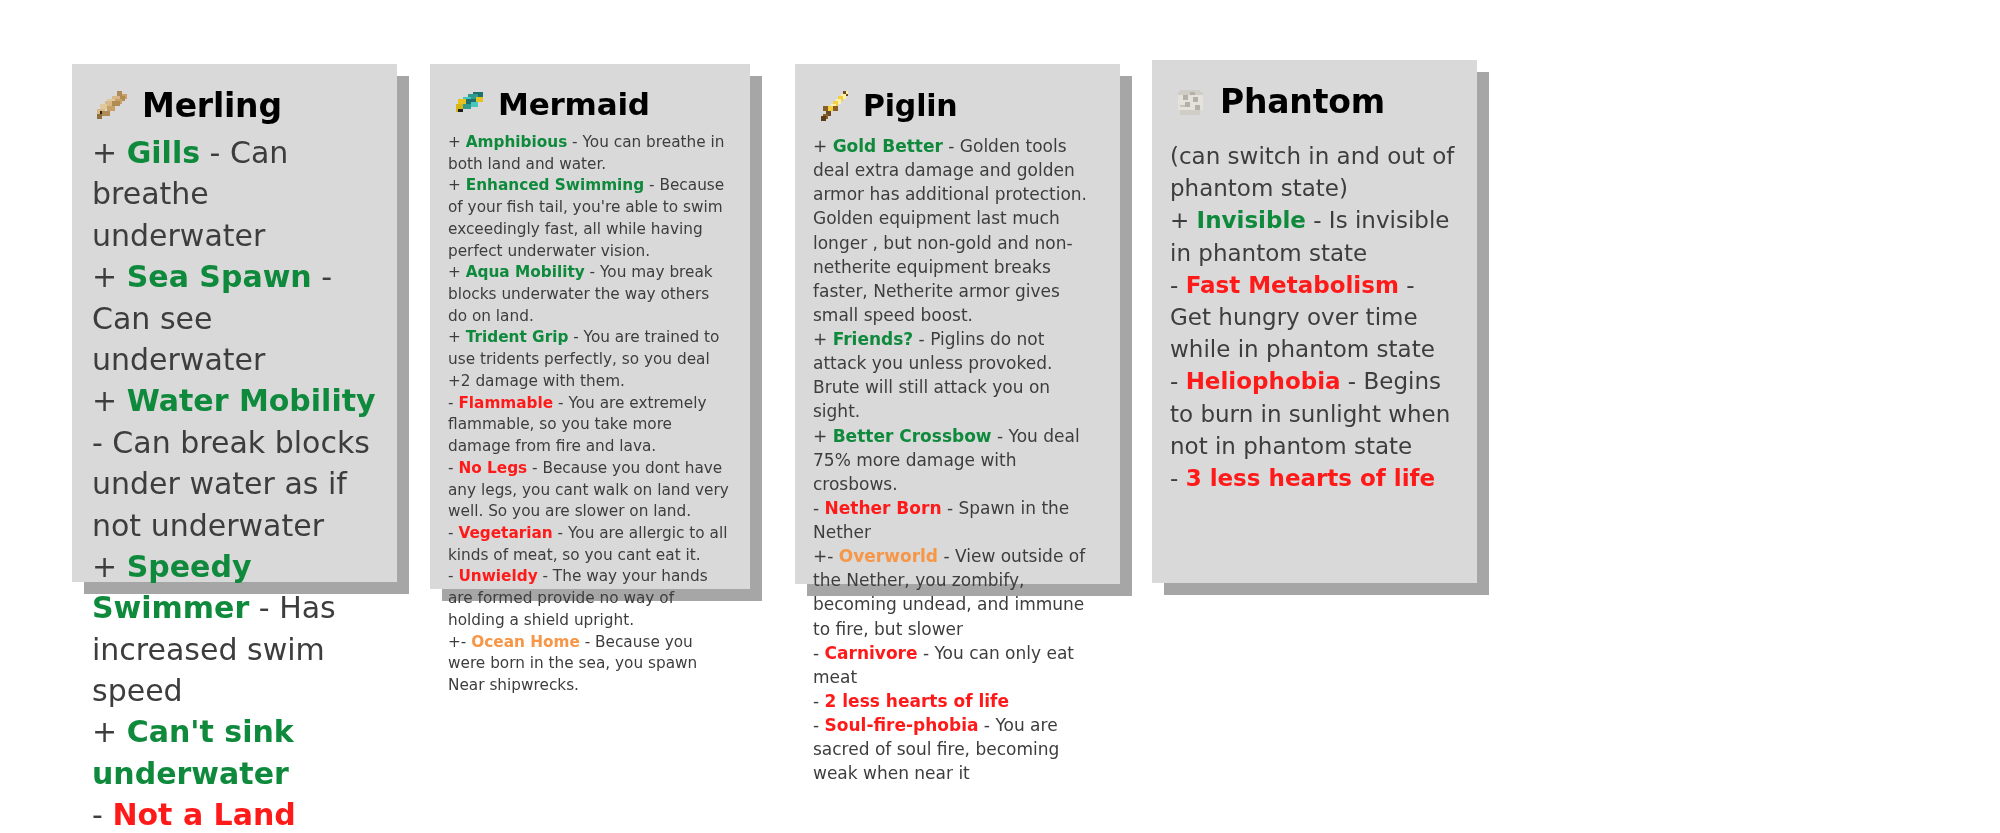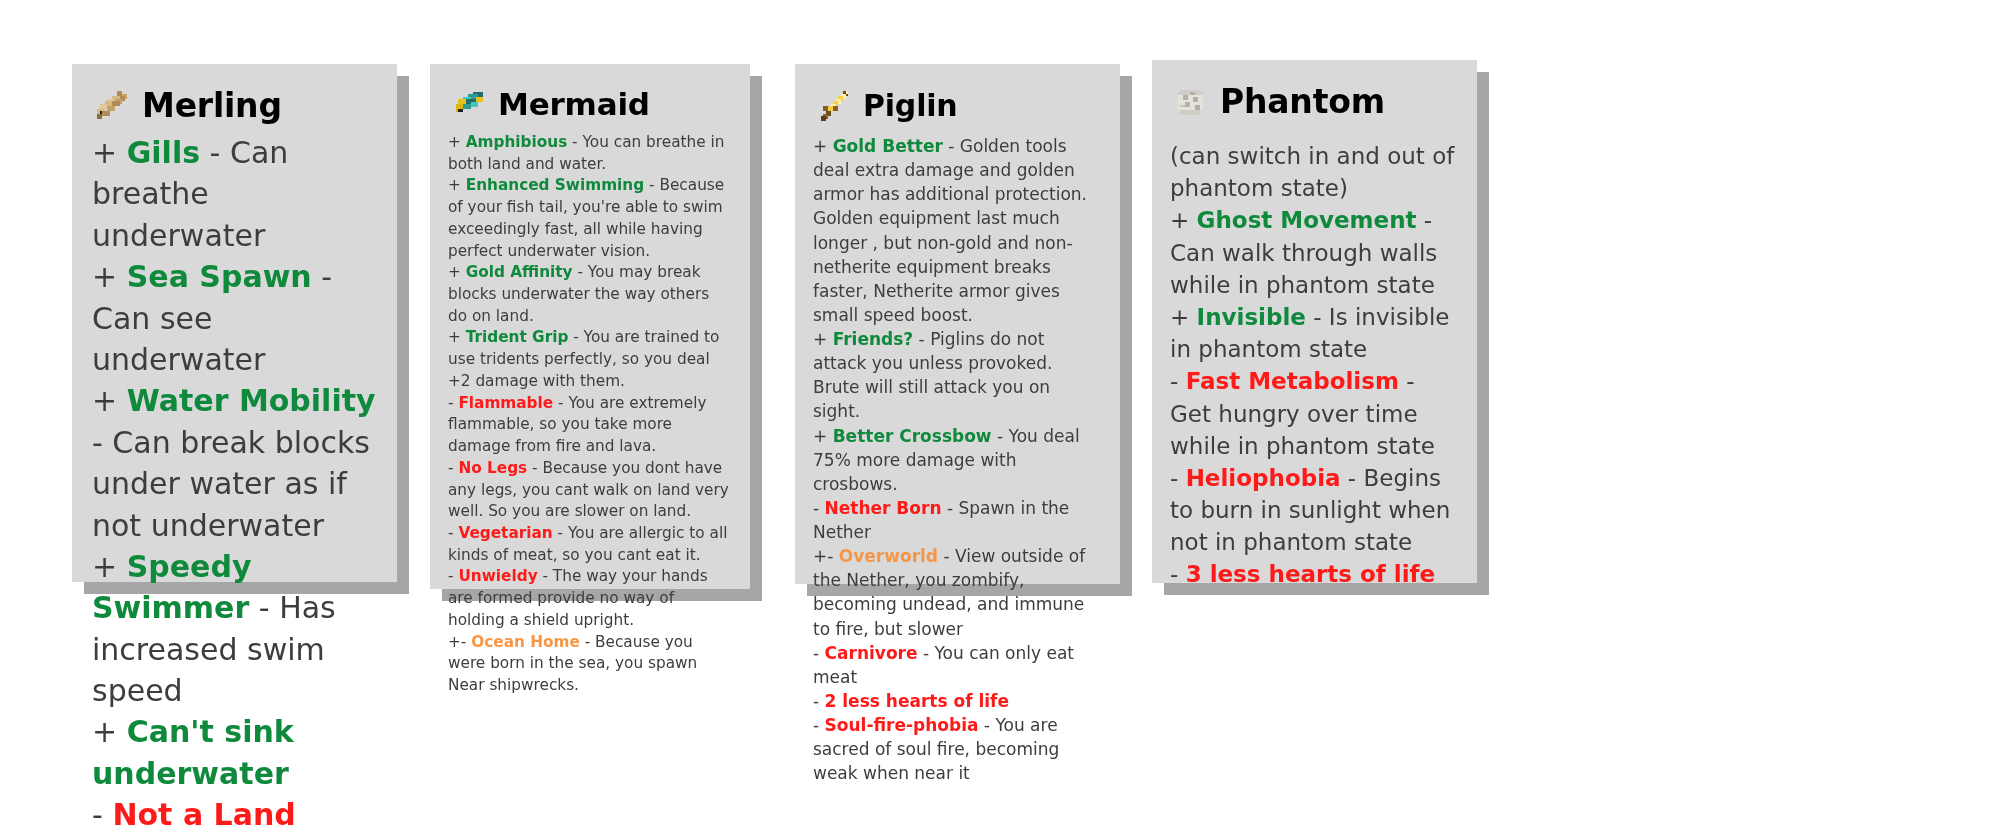--- a/index.html
+++ b/index.html
@@ -152,21 +152,21 @@
           <rect x="9" y="7" width="3" height="2" fill="#46c8c0"></rect>
           <rect x="4" y="10" width="2" height="1" fill="#1f1f1f"></rect>
           <rect x="12" y="4" width="2" height="1" fill="#1f6f6f"></rect>
         </svg>
       </span>
       <span class="card-title">Mermaid</span>
     </div>
     <div class="card-body">
         <div class="trait"><span class="sign">+ </span><span class="tname pos">Amphibious</span><span class="desc"> - You can breathe in both land and water.</span></div>
         <div class="trait"><span class="sign">+ </span><span class="tname pos">Enhanced Swimming</span><span class="desc"> - Because of your fish tail, you're able to swim exceedingly fast, all while having perfect underwater vision.</span></div>
-        <div class="trait"><span class="sign">+ </span><span class="tname pos">Gold Affinity</span><span class="desc"> - You may break blocks underwater the way others do on land.</span></div>
+        <div class="trait"><span class="sign">+ </span><span class="tname pos">Aqua Mobility</span><span class="desc"> - You may break blocks underwater the way others do on land.</span></div>
         <div class="trait"><span class="sign">+ </span><span class="tname pos">Trident Grip</span><span class="desc"> - You are trained to use tridents perfectly, so you deal +2 damage with them.</span></div>
         <div class="trait"><span class="sign">- </span><span class="tname neg">Flammable</span><span class="desc"> - You are extremely flammable, so you take more damage from fire and lava.</span></div>
         <div class="trait"><span class="sign">- </span><span class="tname neg">No Legs</span><span class="desc"> - Because you dont have any legs, you cant walk on land very well. So you are slower on land.</span></div>
         <div class="trait"><span class="sign">- </span><span class="tname neg">Vegetarian</span><span class="desc"> - You are allergic to all kinds of meat, so you cant eat it.</span></div>
         <div class="trait"><span class="sign">- </span><span class="tname neg">Unwieldy</span><span class="desc"> - The way your hands are formed provide no way of holding a shield upright.</span></div>
         <div class="trait"><span class="sign">+- </span><span class="tname mix">Ocean Home</span><span class="desc"> - Because you were born in the sea, you spawn Near shipwrecks.</span></div>
       </div>
   </div>
 
   <div class="card" id="card-piglin">
@@ -216,21 +216,20 @@
           <rect x="4" y="9" width="2" height="1" fill="#c6c3bb"></rect>
           <rect x="8" y="4" width="2" height="1" fill="#b3b0a7"></rect>
           <rect x="3" y="4" width="1" height="1" fill="#cfcdc6"></rect>
           <rect x="12" y="4" width="1" height="1" fill="#cfcdc6"></rect>
         </svg>
       </span>
       <span class="card-title">Phantom</span>
     </div>
     <div class="card-body">
         <div class="trait">(can switch in and out of phantom state)</div>
-        <div class="trait"><span class="sign">+ </span><span class="tname pos">Ghost Movement</span><span class="desc"> - Can walk through walls while in phantom state</span></div>
         <div class="trait"><span class="sign">+ </span><span class="tname pos">Invisible</span><span class="desc"> - Is invisible in phantom state</span></div>
         <div class="trait"><span class="sign">- </span><span class="tname neg">Fast Metabolism</span><span class="desc"> - Get hungry over time while in phantom state</span></div>
         <div class="trait"><span class="sign">- </span><span class="tname neg">Heliophobia</span><span class="desc"> - Begins to burn in sunlight when not in phantom state</span></div>
         <div class="trait"><span class="sign">- </span><span class="tname neg">3 less hearts of life</span></div>
       </div>
   </div>
 
 </div>
 
 </body></html>

